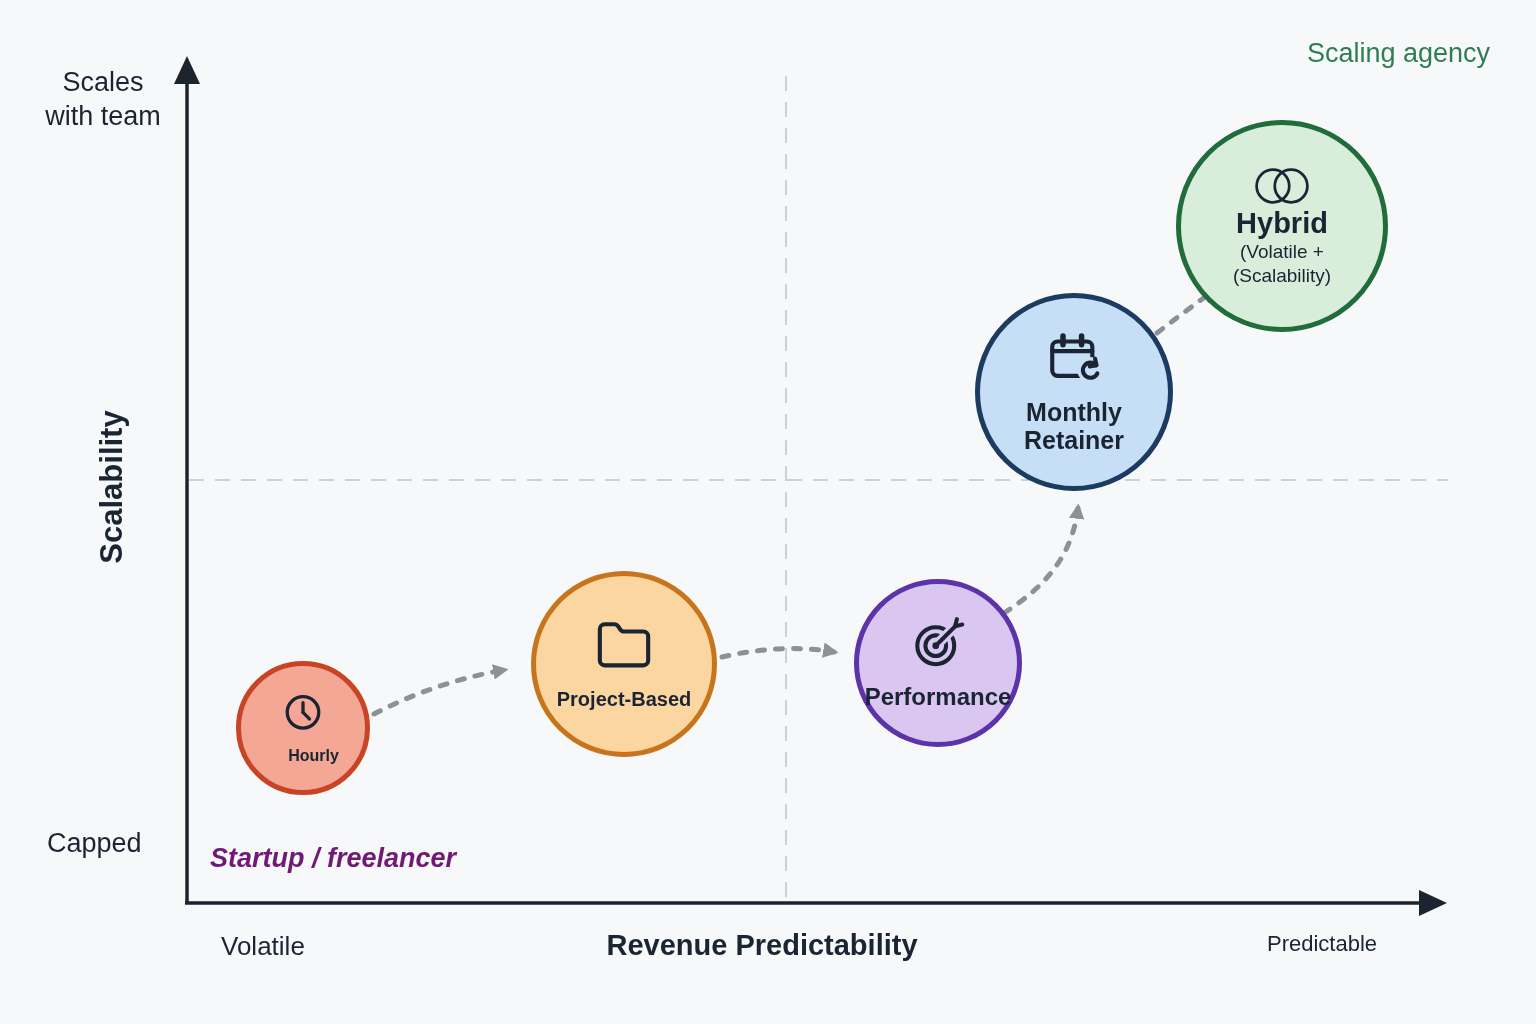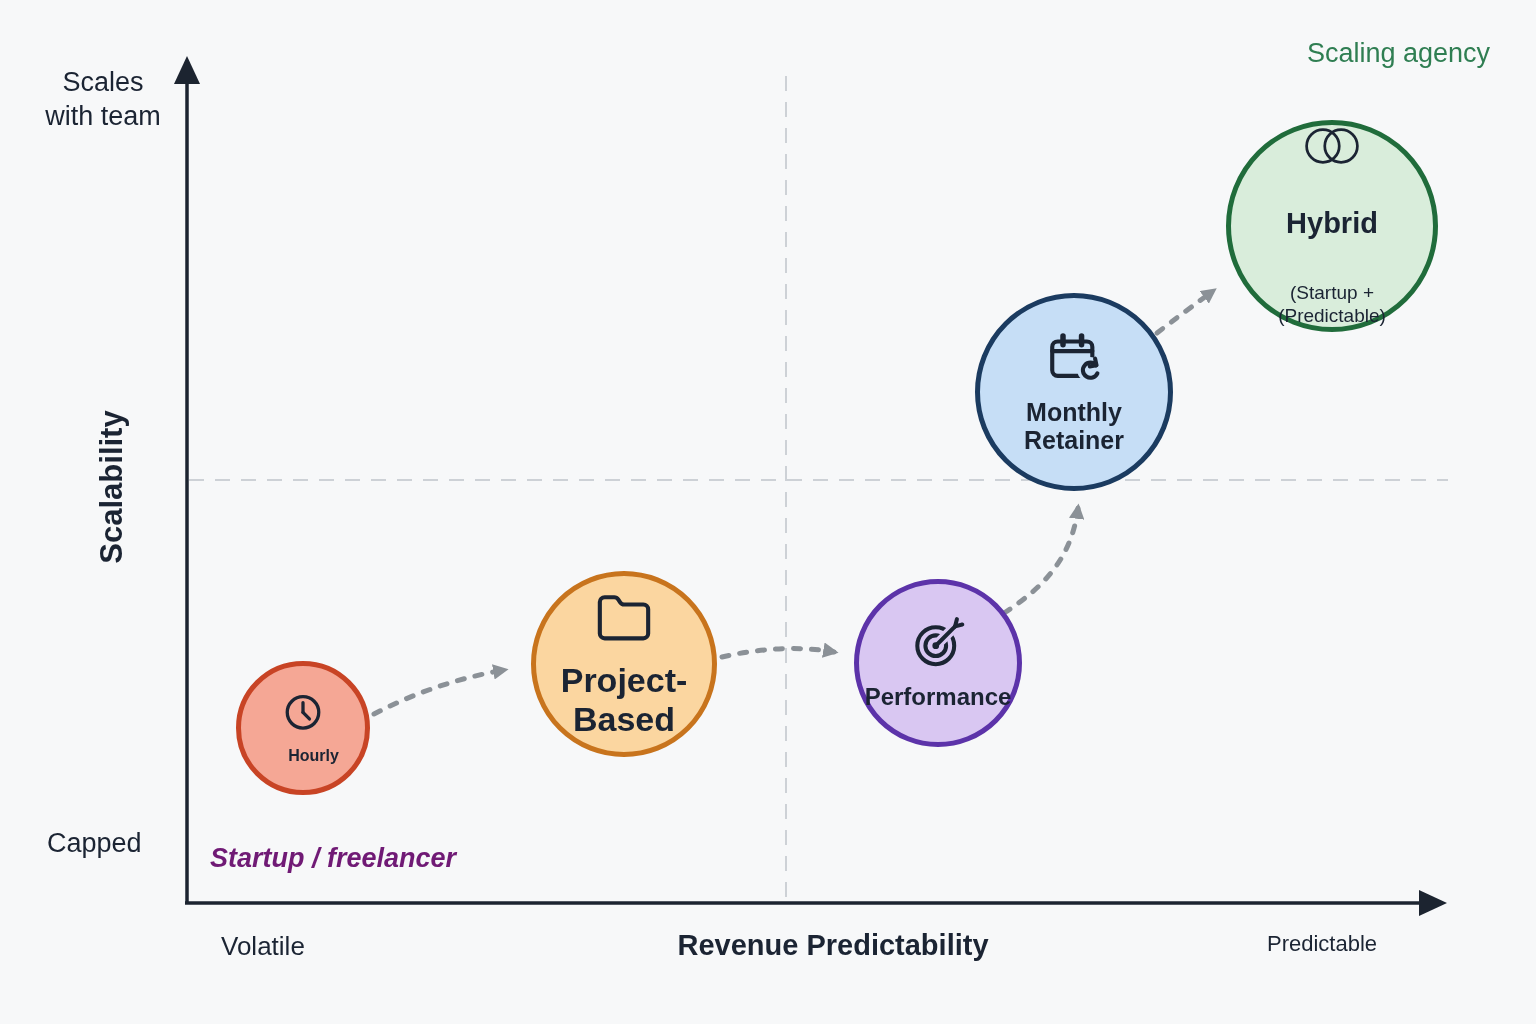--- a/index.html
+++ b/index.html
@@ -14,46 +14,46 @@
   .layer { position: absolute; left: 0; top: 0; width: 1536px; height: 1024px; }
 
   
   .txt { position: absolute; color: #1b2433; }
   .label-scales      { left: 28px;  top: 66px;  width: 150px; text-align: center;
                        font-size: 27px; font-weight: 400; line-height: 1.25; white-space: pre-line; }
   .label-capped      { left: 47px;  top: 828px; font-size: 27px; font-weight: 500; }
   .label-scalability { left: 112px; top: 487px; font-size: 31px; font-weight: 700;
                        transform: translate(-50%,-50%) rotate(-90deg); white-space: nowrap; }
   .label-volatile    { left: 196px; top: 931px; font-size: 26px; font-weight: 500; margin-left: 25px; }
-  .label-revenue     { left: 833px; top: 929px; transform: translateX(-50%);
+  .label-revenue     { left: 762px; top: 929px; transform: translateX(-50%);
                        font-size: 29px; font-weight: 700; white-space: nowrap; }
   .label-predictable { left: 1267px; top: 931px; font-size: 22px; font-weight: 500; }
   .anno-scaling      { right: 46px; top: 38px; font-size: 27px; font-weight: 500; }
   .anno-startup      { left: 210px; top: 843px; font-size: 27px; font-style: italic; font-weight: 500; }
 
   
   .node {
     position: absolute; border-radius: 50%;
     background: var(--fill); border: 5px solid var(--border);
     display: flex; flex-direction: column; align-items: center; justify-content: center;
     text-align: center; gap: 13px;
   }
   .node svg { display: block; stroke: #1b2433; fill: none;
               stroke-linecap: round; stroke-linejoin: round; }
   .node__label { font-weight: 700; color: #1b2433; line-height: 1.14; }
 
   .node--hourly      { left: 236px;  top: 661px; width: 134px; height: 134px; }
   .node--hourly .node__label { font-size: 16px; margin-left: 21px; }
   .node--project     { left: 531px;  top: 571px; width: 186px; height: 186px; }
-  .node--project .node__label { font-size: 34px; }
+  .node--project .node__label { font-size: 20px; }
   .node--performance { left: 854px;  top: 579px; width: 168px; height: 168px; }
   .node--performance .node__label { font-size: 24px; }
   .node--retainer    { left: 975px;  top: 293px; width: 198px; height: 198px; }
   .node--retainer .node__label { font-size: 25px; width: 130px; }
-  .node--hybrid      { left: 1226px; top: 120px; width: 212px; height: 212px; gap: 6px; justify-content: space-between; }
+  .node--hybrid      { left: 1176px; top: 120px; width: 212px; height: 212px; gap: 0; }
   .node--hybrid .node__label { font-size: 29px; }
   .node__sub { font-size: 19px; font-weight: 400; line-height: 1.22; color: #1b2433; }
 </style>
 </head>
 <body>
 
 <div class="canvas">
 
   <svg class="layer" viewBox="0 0 1536 1024" xmlns="http://www.w3.org/2000/svg">
     <defs>
@@ -134,18 +134,18 @@
     <div class="node__label">Monthly Retainer</div>
   </div>
 
   <div class="node node--hybrid" style="--fill: #d9eddb; --border: #206c3b;">
     <svg width="68" height="42" viewBox="0 0 30 18" stroke-width="1.2">
       <circle cx="11" cy="9" r="7.2"></circle>
       <circle cx="19" cy="9" r="7.2"></circle>
     </svg>
     <div class="node__label">Hybrid</div>
     <div>
-      <div class="node__sub">(Startup +</div>
-      <div class="node__sub">(Predictable)</div>
+      <div class="node__sub">(Volatile +</div>
+      <div class="node__sub">(Scalability)</div>
     </div>
   </div>
 
 </div>
 
 </body></html>

